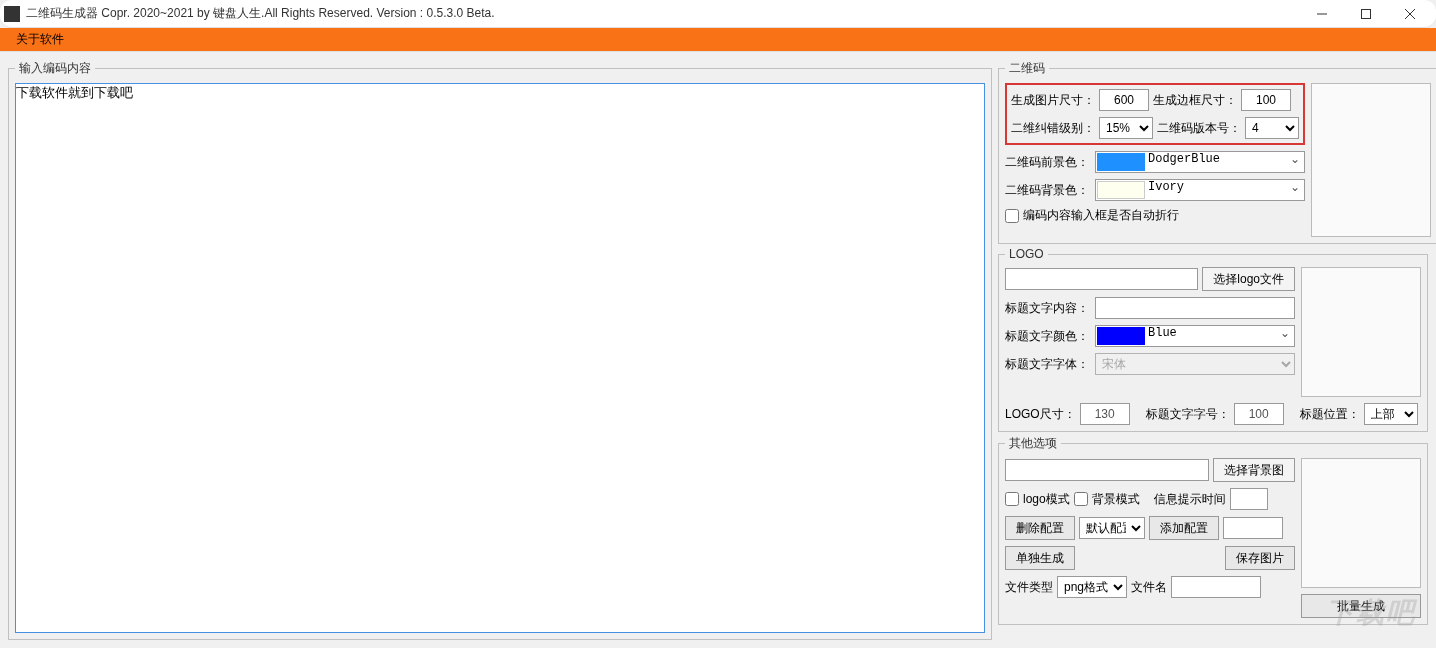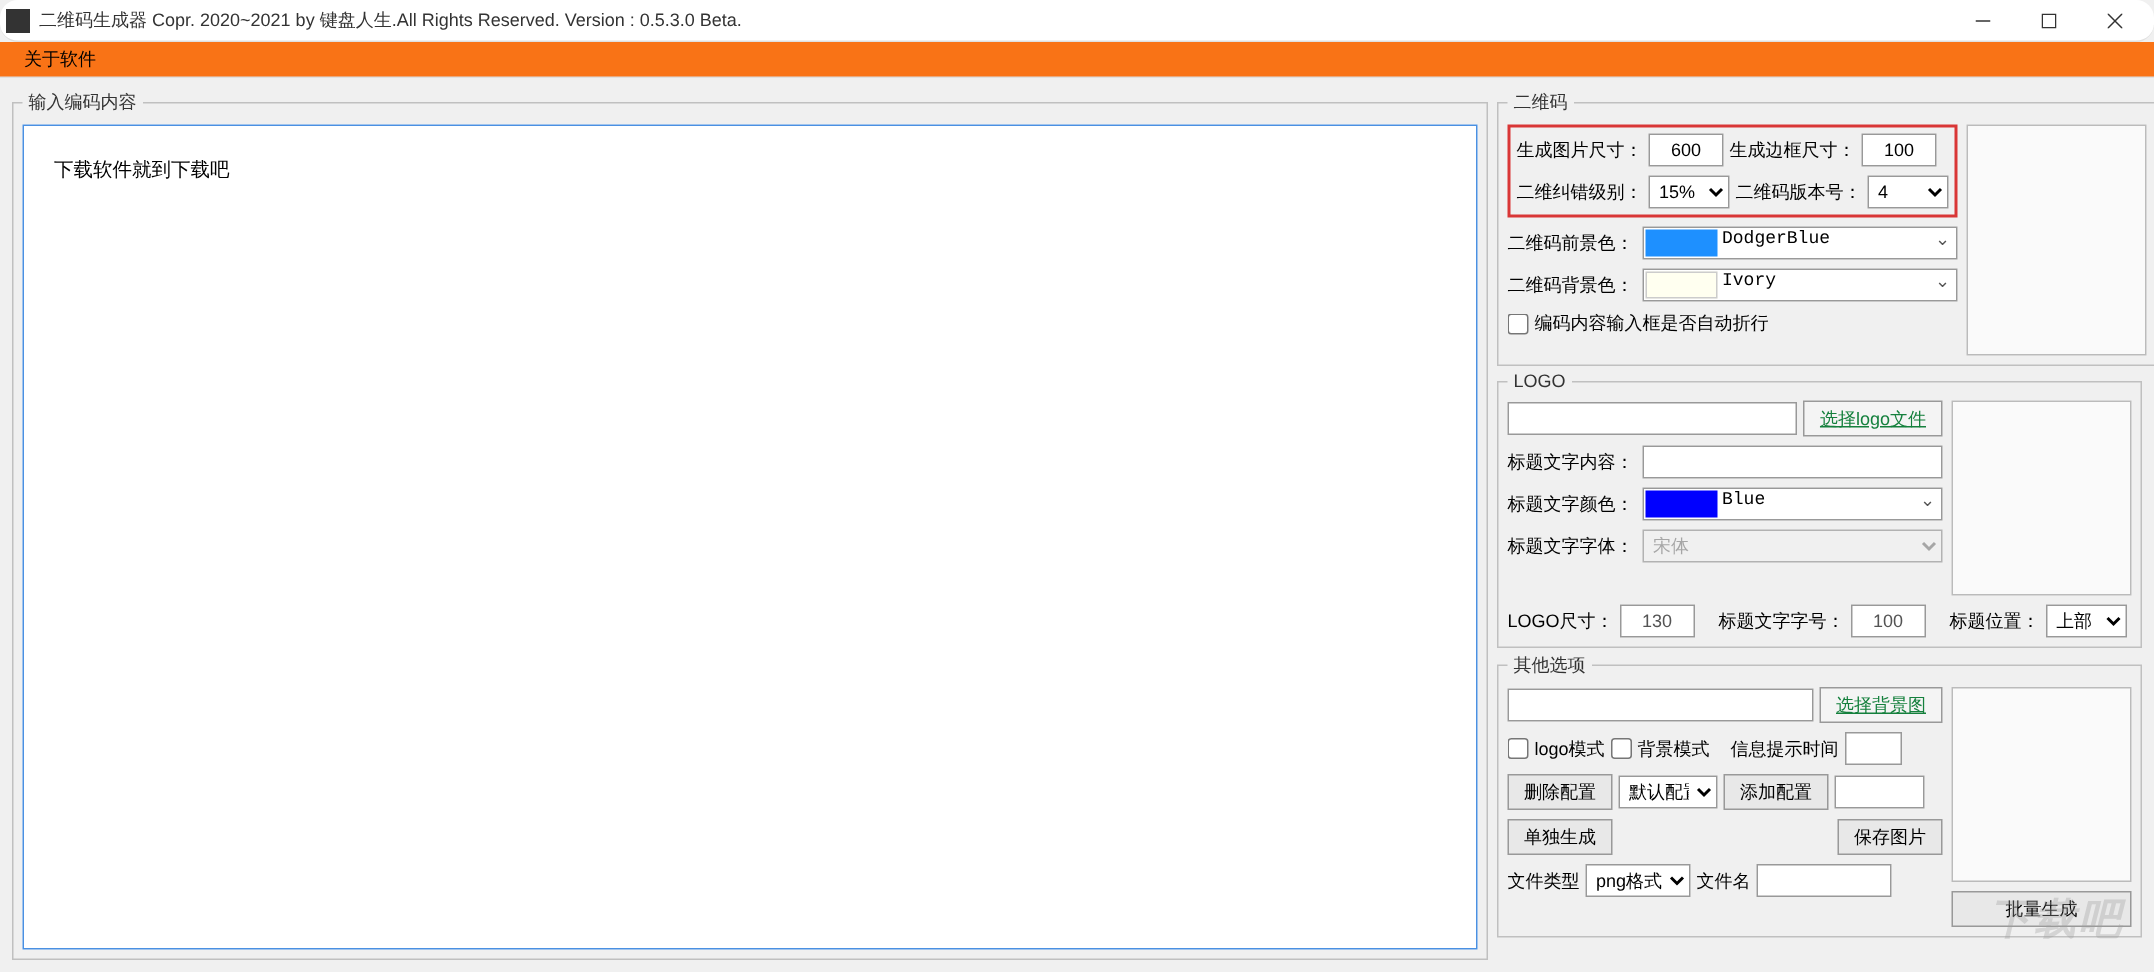--- a/index.html
+++ b/index.html
@@ -15,41 +15,41 @@
 .menubar { height: 24px; background: #f97316; display: flex; align-items: center; padding: 0 8px; border-bottom: 1px solid #e0e0e0; }
 .menubar .menu-item { padding: 2px 8px; cursor: pointer; }
 
 .body-area { display: flex; padding: 8px; gap: 6px; height: calc(648px - 52px); background: #f0f0f0; }
 
 fieldset { border: 1px solid #c0c0c0; padding: 6px; position: relative; background: #f0f0f0; }
 fieldset legend { padding: 0 4px; color: #333; background: #f0f0f0; }
 
 .left-panel { flex: 1; display: flex; flex-direction: column; }
 .left-panel fieldset { flex: 1; display: flex; }
-.left-panel textarea { flex: 1; resize: none; border: 1px solid #4a90e2; padding: 20px; font-family: SimSun; font-size: 13px; background: #fff; outline: none; }
+.left-panel textarea { flex: 1; resize: none; border: 1px solid #4a90e2; padding: 0; font-family: SimSun; font-size: 13px; background: #fff; outline: none; }
 
 .right-panel { width: 430px; display: flex; flex-direction: column; gap: 3px; }
 
 .row { display: flex; align-items: center; gap: 4px; margin-bottom: 6px; }
 .row:last-child { margin-bottom: 0; }
 .lbl { display: inline-block; white-space: nowrap; }
 
 .txt-input { border: 1px solid #999; height: 22px; padding: 0 4px; text-align: center; background: #fff; }
 .txt-input.wide { text-align: left; }
 
 select { border: 1px solid #999; height: 22px; background: #fff; padding: 0 2px; }
 select:disabled { background: #f0f0f0; color: #888; }
 
 .color-combo { display: flex; border: 1px solid #999; height: 22px; background: #fff; }
 .color-combo .swatch { width: 48px; height: 18px; margin: 1px; }
 .color-combo .cname { flex: 1; font-family: "Courier New", monospace; padding-left: 2px; }
 .color-combo .arrow { padding: 0 4px; color: #555; }
 
 .btn { border: 1px solid #999; background: #e8e8e8; height: 24px; padding: 0 10px; cursor: pointer; }
-.btn:disabled { color: #15803d; background: #f4f4f4; text-decoration: underline; }
+.btn:disabled { color: #000000; background: #f4f4f4; }
 
 .checkbox-wrap { display: flex; align-items: center; gap: 4px; }
 .checkbox-wrap input { width: 14px; height: 14px; }
 
 .qrcode-fieldset .highlight-box { border: 2px solid #d93636; padding: 4px; margin-bottom: 6px; }
 .preview-box { border: 1px solid #bbb; background: #fafafa; }
 
 .qr-main-row { display: flex; gap: 6px; align-items: flex-start; }
 .qr-settings-col { flex: 1; }
 .qr-preview { width: 120px; height: 154px; }

